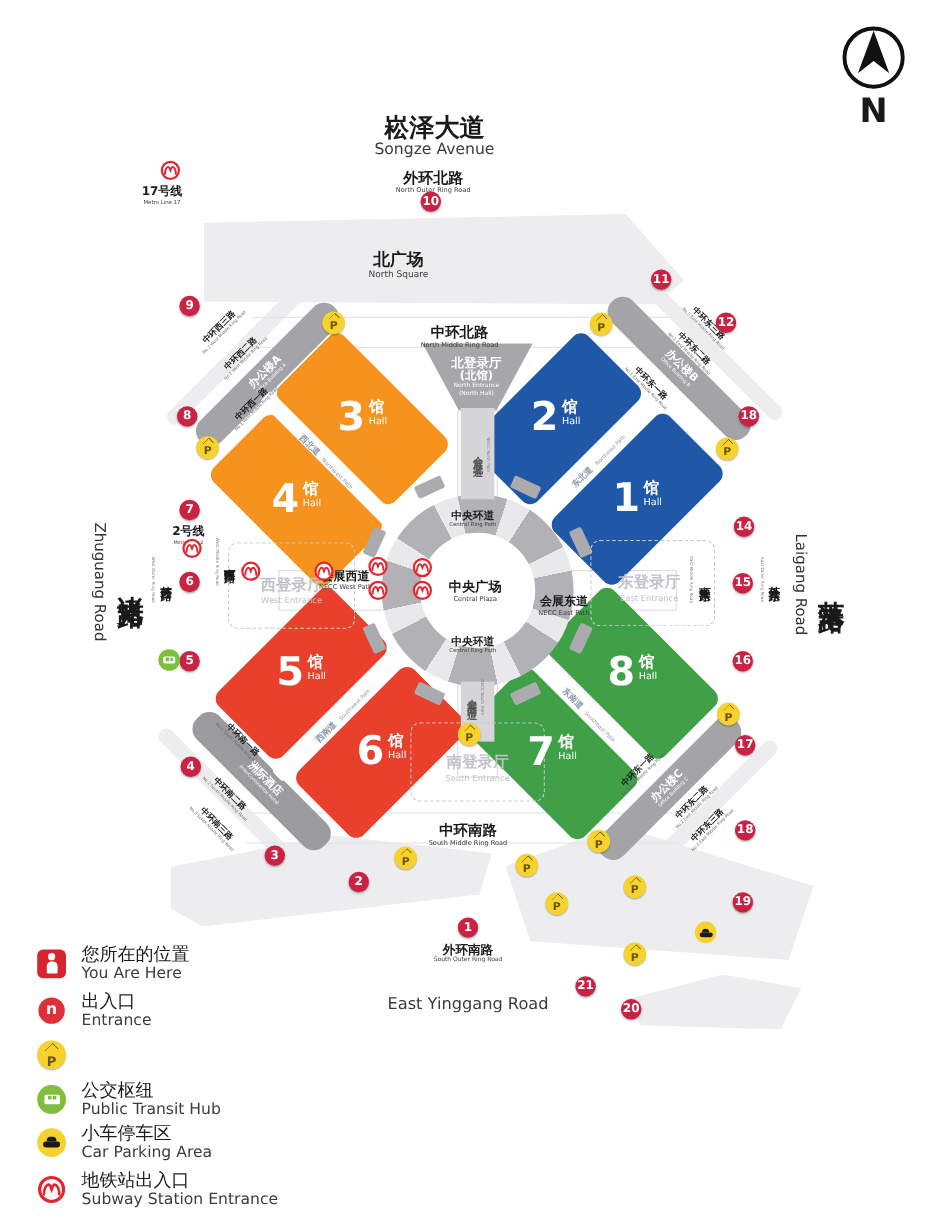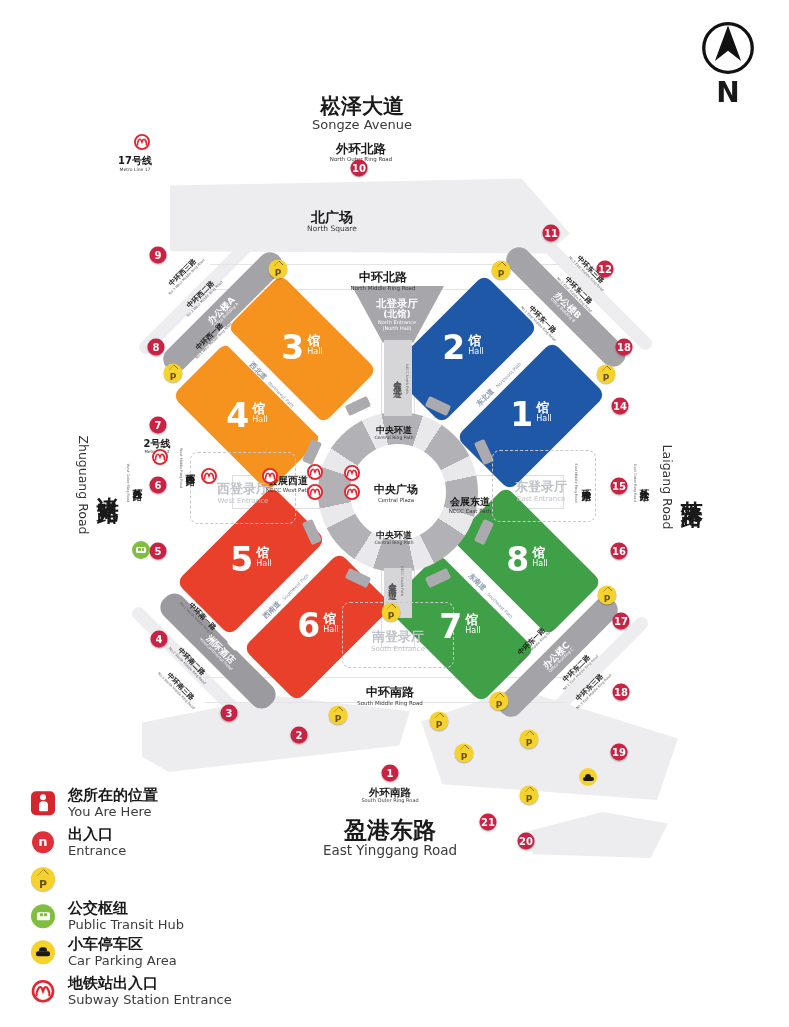--- a/index.html
+++ b/index.html
@@ -34,21 +34,21 @@
   .bus-body{width:10px;height:6px;background:#fff;border-radius:1.5px;display:flex;gap:1px;
       align-items:flex-start;justify-content:center;padding-top:1px;box-sizing:border-box}
   .bw{width:2.5px;height:2.5px;background:#7fbe3f;border-radius:.5px}
   .cr{position:absolute;width:18px;height:18px;border-radius:50%;background:#f6d22e;display:flex;
       flex-direction:column;align-items:center;justify-content:center;transform:translate(-50%,-50%)}
   .car-top{width:6px;height:3px;background:#1a1a1a;border-radius:3px 3px 0 0}
   .car-body{width:11px;height:4px;background:#1a1a1a;border-radius:2px}
   
   .lg-row{position:absolute;left:30px;transform:translateY(-50%);display:flex;align-items:center;gap:12px}
   .lg-ic{width:26px;display:flex;justify-content:center}
-  .lg-cn{font-size:15px;font-weight:bold;line-height:1.2}
+  .lg-cn{font-size:15px;font-weight:normal;line-height:1.2}
   .lg-en{font-size:13px;color:#3c3c3c;line-height:1.2}
   .yh{width:24px;height:24px;border-radius:5px;background:#d6252e;display:flex;flex-direction:column;
       align-items:center;justify-content:center;gap:1px}
   .p-head{width:6px;height:6px;border-radius:50%;background:#fff}
   .p-body{width:9px;height:10px;background:#fff;border-radius:4px 4px 1px 1px}
   .en-ic{width:22px;height:22px;border-radius:50%;background:#e02f36;color:#fff;font-weight:bold;
       font-size:13px;display:flex;align-items:center;justify-content:center}
   .pk.lgi{position:static;transform:none;width:24px;height:24px;font-size:11px}
   .pk.lgi .roof{width:9px;height:9px;top:3px}
   .bs.lgi{position:static;transform:none;width:24px;height:24px}
@@ -190,21 +190,20 @@
   </div>
   <div class="t" style="left:390px;top:696px">
     <div class="b" style="font-size:12px">中环南路</div>
     <div class="sub" style="font-size:5.5px">South Middle Ring Road</div>
   </div>
   <div class="t" style="left:390px;top:795px">
     <div class="b" style="font-size:10.5px">外环南路</div>
     <div class="sub" style="font-size:5px">South Outer Ring Road</div>
   </div>
   <div class="t" style="left:390px;top:838px">
-    <div class="b" style="font-size:23px">盈港东路</div>
     <div class="sub" style="font-size:13.5px">East Yinggang Road</div>
   </div>
   <div class="t" style="left:157px;top:446px">
     <div class="b" style="font-size:10px">2号线</div>
     <div class="sub" style="font-size:4px">Metro Line 2</div>
   </div>
 
   <div class="t vert b" style="left:108px;top:483px;font-size:22px">诸光路</div>
   <div class="t" style="left:83px;top:485px;font-size:12.5px;color:#333;transform:translate(-50%,-50%) rotate(90deg)">Zhuguang Road</div>
   <div class="t vert b" style="left:692px;top:487px;font-size:22px">莱港路</div>
@@ -358,21 +357,21 @@
   <span class="mk" style="left:159px;top:639px">4</span>
   <span class="mk" style="left:158px;top:551px">5</span>
   <span class="mk" style="left:158px;top:485px">6</span>
   <span class="mk" style="left:158px;top:425px">7</span>
   <span class="mk" style="left:156px;top:347px">8</span>
   <span class="mk" style="left:158px;top:255px">9</span>
   <span class="mk" style="left:359px;top:168px">10</span>
   <span class="mk" style="left:551px;top:233px">11</span>
   <span class="mk" style="left:605px;top:269px">12</span>
   <span class="mk" style="left:624px;top:347px">18</span>
-  <span class="mk" style="left:620px;top:406px">14</span>
+  <span class="mk" style="left:620px;top:439px">14</span>
   <span class="mk" style="left:619px;top:486px">15</span>
   <span class="mk" style="left:619px;top:551px">16</span>
   <span class="mk" style="left:621px;top:621px">17</span>
   <span class="mk" style="left:621px;top:692px">18</span>
   <span class="mk" style="left:619px;top:752px">19</span>
   <span class="mk" style="left:526px;top:841px">20</span>
   <span class="mk" style="left:488px;top:822px">21</span>
 
   <span class="pk" style="left:278px;top:269px">
       <i class="roof"></i>

